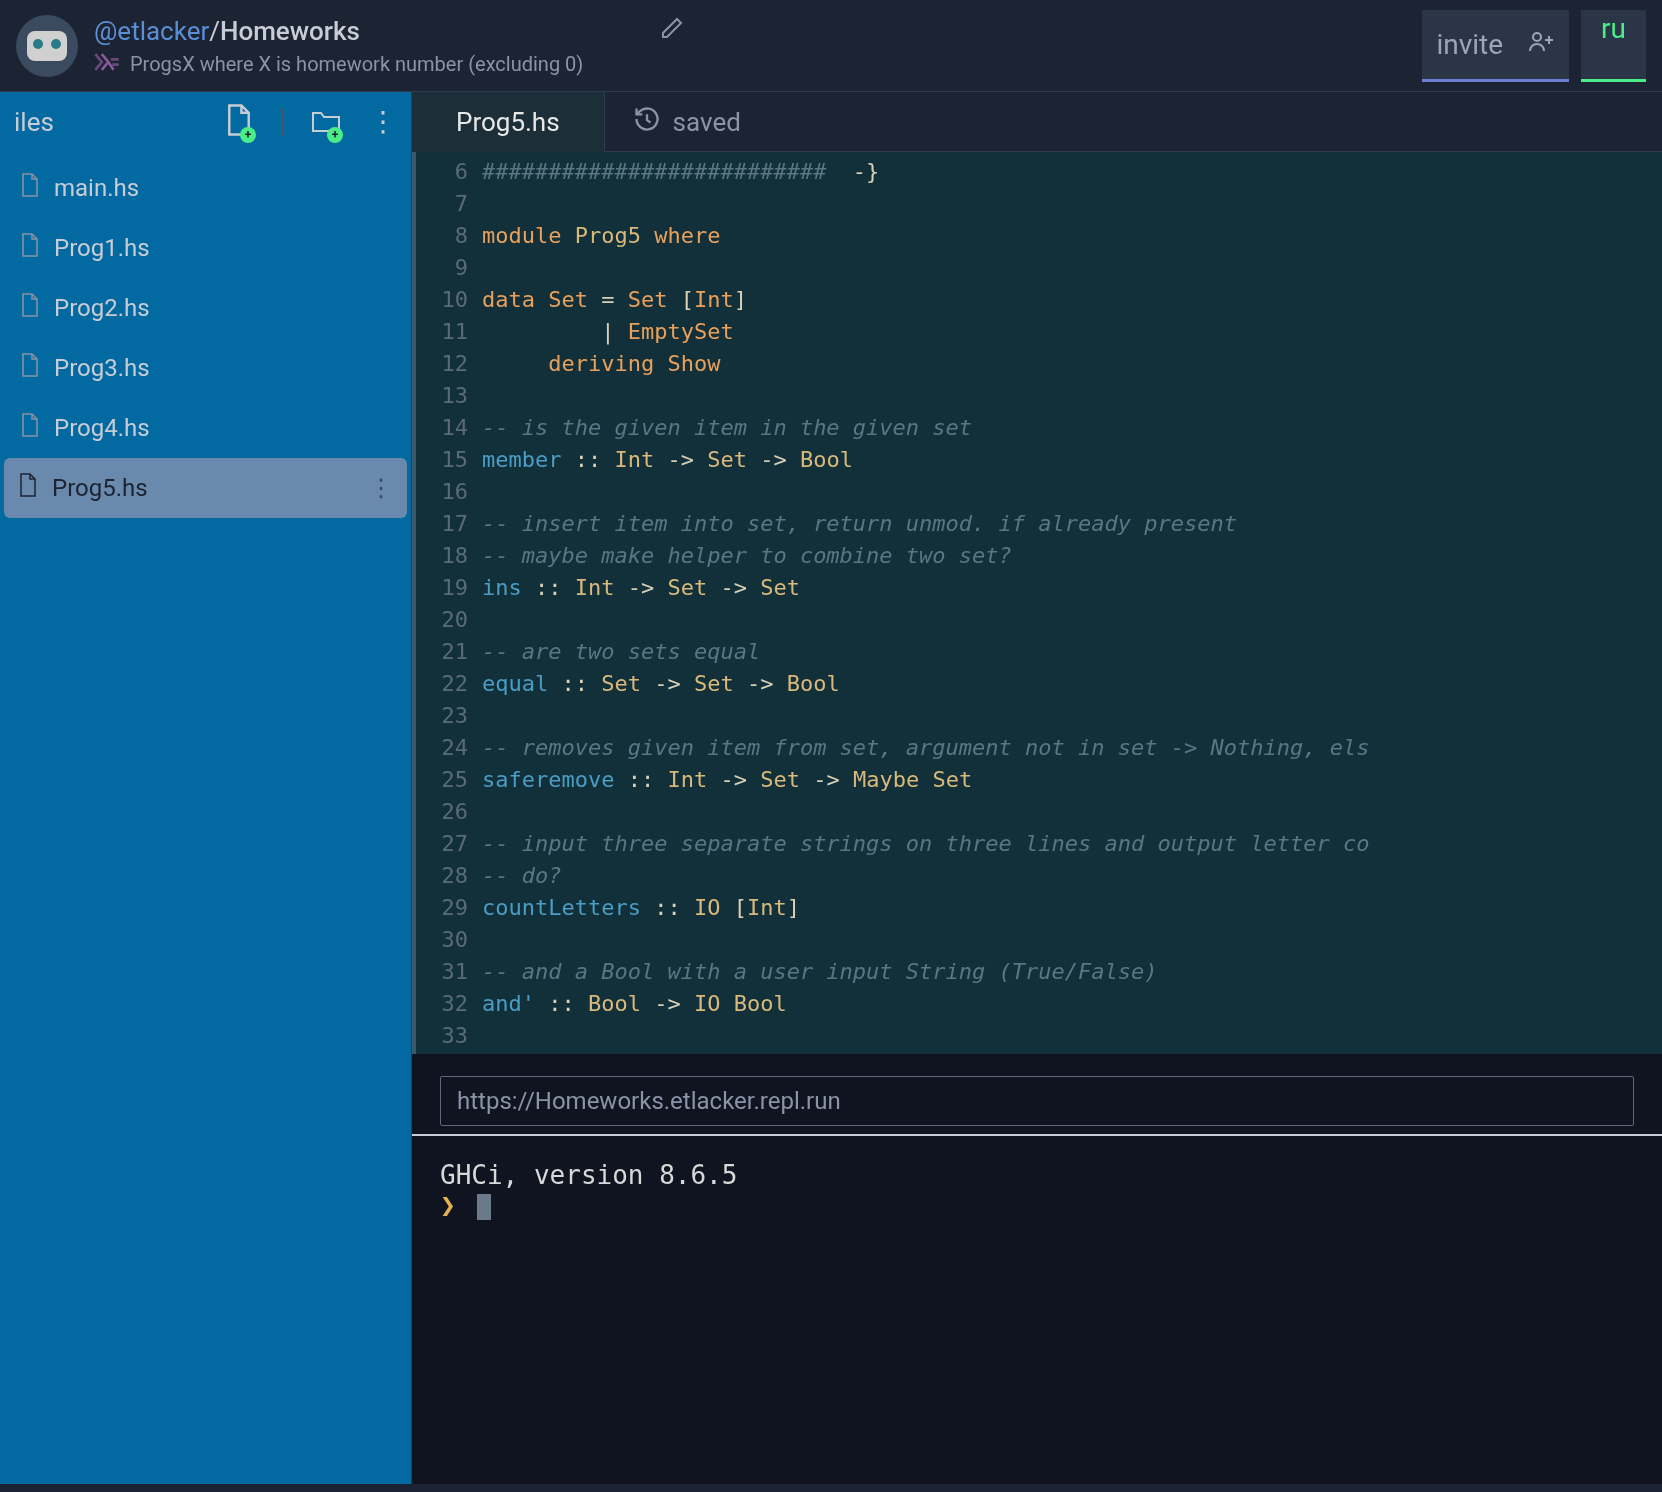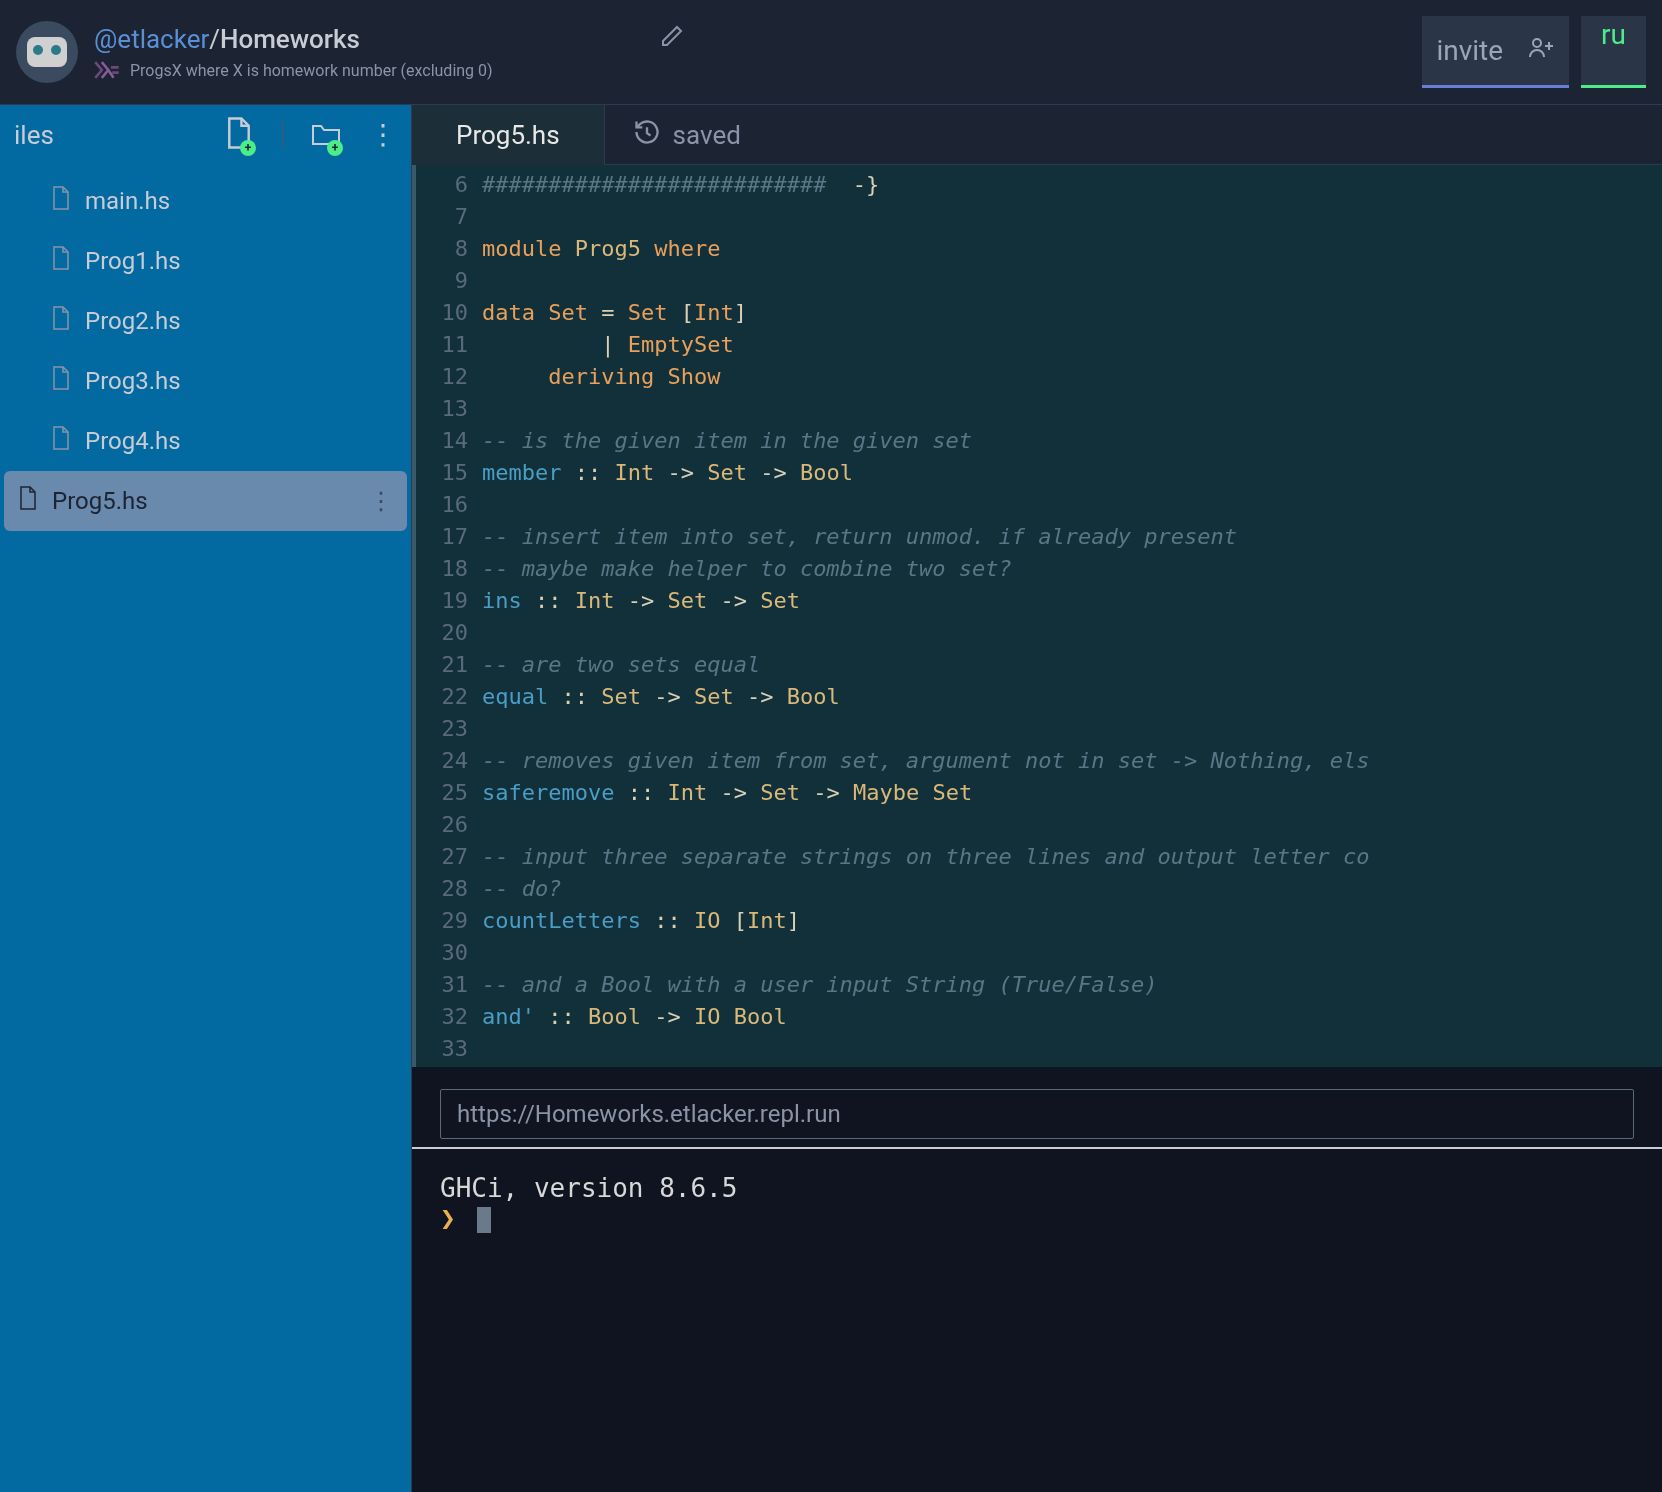--- a/index.html
+++ b/index.html
@@ -10,21 +10,21 @@
       overflow: hidden;
       width: 1662px;
       height: 1492px;
     }
     .header {
       display: flex;
       align-items: center;
       padding: 12px 16px;
       background: #1c2333;
       border-bottom: 1px solid #2e3a4f;
-      height: 105px;
+      height: 92px;
     }
     .avatar {
       width: 62px;
       height: 62px;
       border-radius: 50%;
       background: #3a4a5f;
       display: flex;
       align-items: center;
       justify-content: center;
       margin-right: 16px;
@@ -56,21 +56,21 @@
       height: 10px;
       border-radius: 50%;
       background: #2a7a8a;
     }
     .title-block { flex: 1; }
     .title-line { display: flex; align-items: center; font-size: 26px; }
     .user-link { color: #5a8fd6; }
     .slash { color: #c8ccd4; }
     .project-name { color: #c8ccd4; font-weight: 500; }
     .edit-icon { margin-left: 300px; color: #8a94a6; cursor: pointer; }
-    .subtitle-line { display: flex; align-items: flex-end; margin-top: 6px; font-size: 16px; color: #8a94a6; }
+    .subtitle-line { display: flex; align-items: flex-start; margin-top: 6px; font-size: 20px; color: #8a94a6; }
     .hs-logo { margin-right: 10px; display: inline-flex; align-items: center; }
     .hs-logo svg { width: 26px; height: 20px; }
     .header-actions { display: flex; gap: 12px; align-items: stretch; }
     .invite-btn {
       background: #2a3548;
       border-bottom: 3px solid #6a7fd4;
       color: #9aa5b8;
       padding: 18px 14px;
       font-size: 28px;
       display: flex;
@@ -117,26 +117,25 @@
       color: #1c2333;
       font-size: 12px;
       font-weight: bold;
     }
     .divider-v { width: 1px; height: 28px; background: #4a5568; }
     .dots-v { font-size: 28px; color: #c8ccd4; cursor: pointer; line-height: 1; }
     .file-list { padding-top: 6px; }
     .file-item {
       display: flex;
       align-items: center;
-      padding: 14px 26px;
+      padding: 14px 20px;
       font-size: 24px;
       color: #c8ccd4;
       cursor: pointer;
       gap: 14px;
-      margin-left: 25px;
     }
     .file-item.active {
       background: #6a8aad;
       color: #1c2333;
       border-radius: 6px;
       margin: 0 4px;
       padding: 14px 14px;
       position: relative;
     }
     .file-item.active .file-icon-svg { stroke: #1c2333; }

